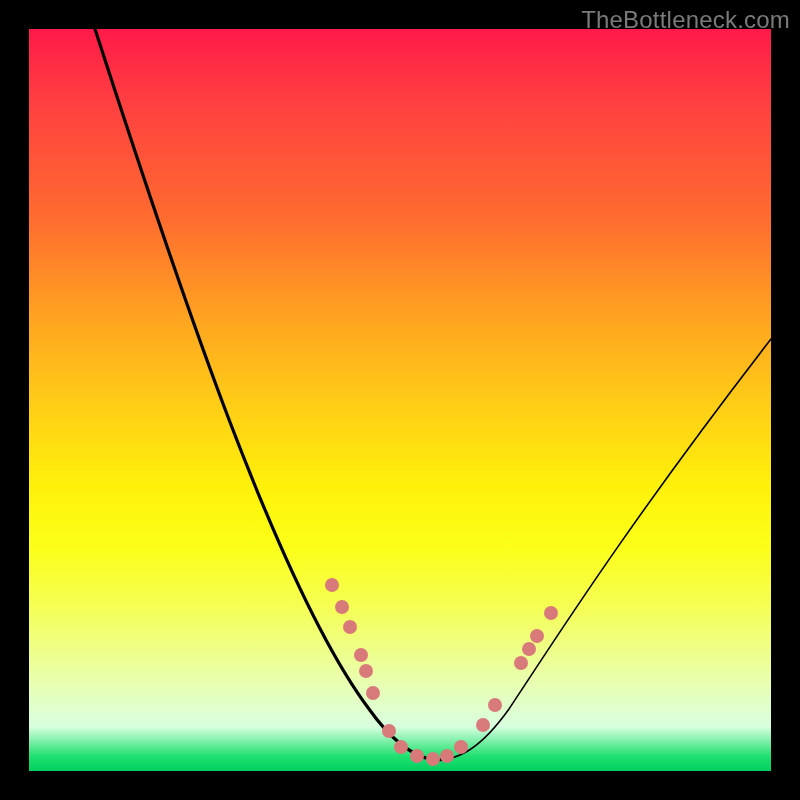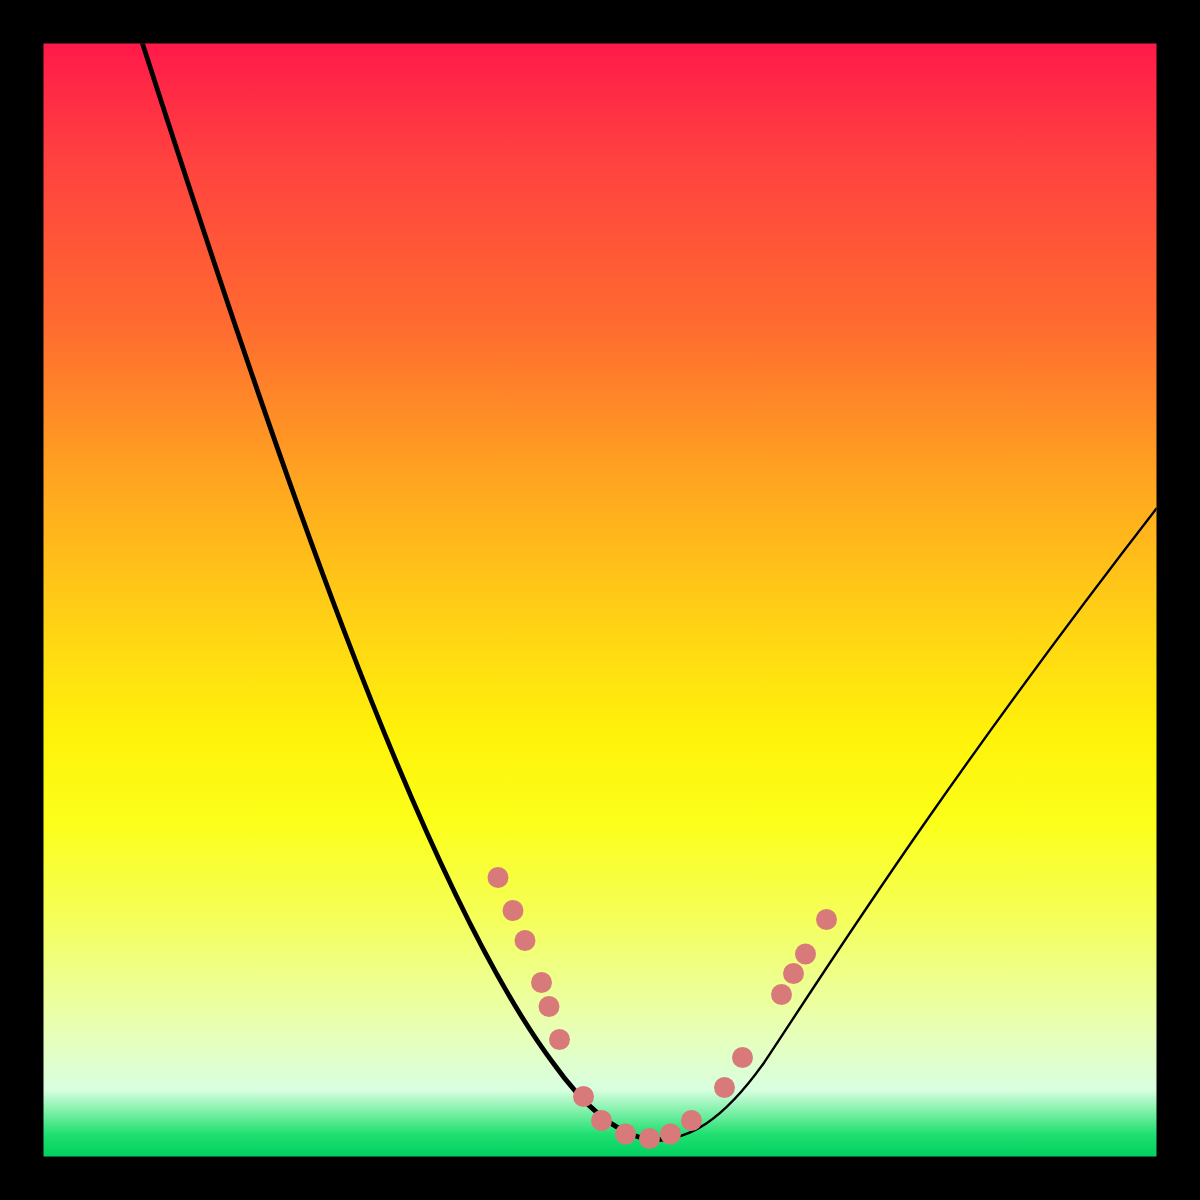--- a/index.html
+++ b/index.html
@@ -98,14 +98,15 @@
           <circle cx="466" cy="676" r="7" fill="#d97a7a"></circle>
           <circle cx="492" cy="634" r="7" fill="#d97a7a"></circle>
           <circle cx="500" cy="620" r="7" fill="#d97a7a"></circle>
           <circle cx="508" cy="607" r="7" fill="#d97a7a"></circle>
           <circle cx="522" cy="584" r="7" fill="#d97a7a"></circle>
         </g>
     </svg>
 
   </div>
 
+  <div class="watermark">TheBottleneck.com</div>
 
 </div>
 
 </body></html>

